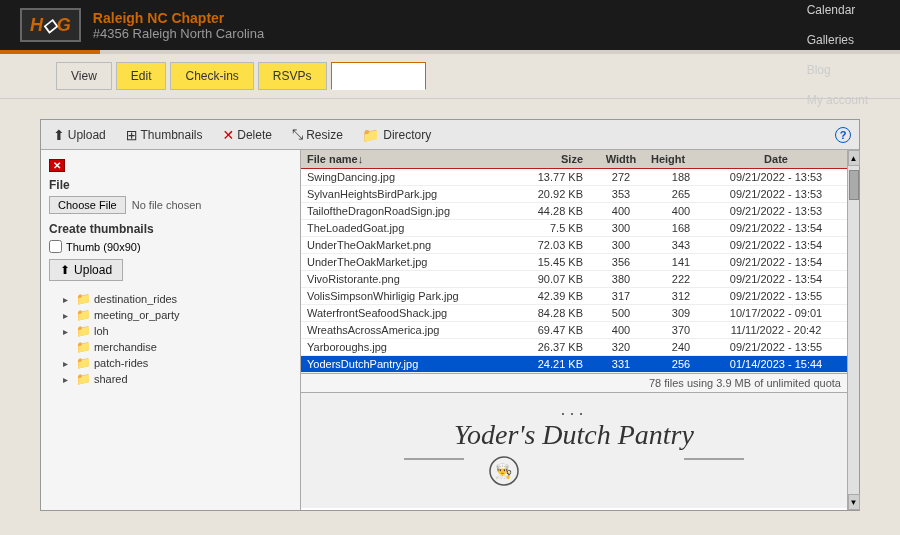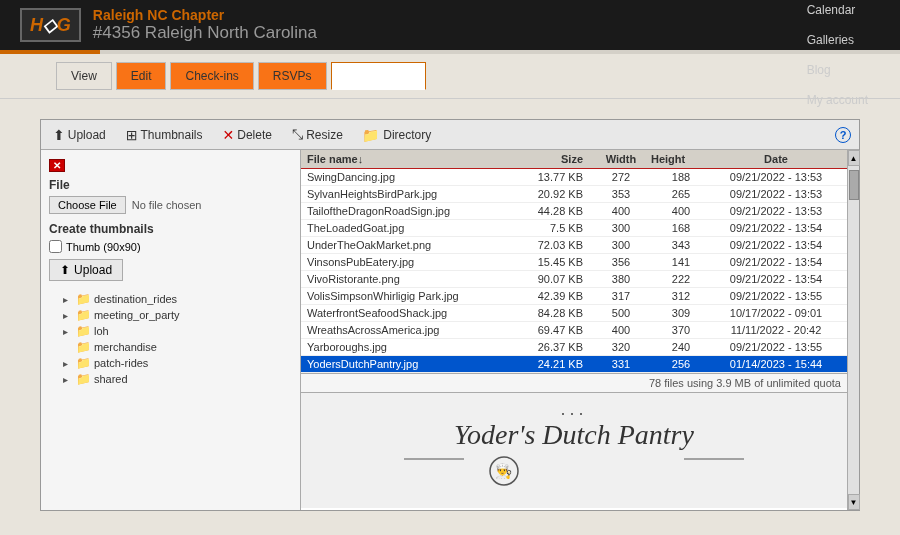--- a/index.html
+++ b/index.html
@@ -4,30 +4,30 @@
   <style>
     * { box-sizing: border-box; margin: 0; padding: 0; }
     body { font-family: Arial, sans-serif; font-size: 12px; background: #d4d0c8; width: 900px; min-height: 535px; overflow-x: hidden; }
 
     
     .header { background: #1a1a1a; display: flex; align-items: center; padding: 0 20px; height: 50px; justify-content: space-between; }
     .header-left { display: flex; align-items: center; gap: 12px; }
     .logo { background: #2a2a2a; border: 2px solid #666; padding: 4px 8px; color: #fff; font-weight: bold; font-size: 18px; font-style: italic; }
     .logo span { color: #cc6600; }
     .site-title { color: #cc6600; font-size: 14px; font-weight: bold; }
-    .site-subtitle { color: #999; font-size: 17px; }
+    .site-subtitle { color: #999; font-size: 13px; }
     .nav { display: flex; gap: 0; flex-direction: column; }
     .nav-item { color: #ccc; padding: 8px 12px; font-size: 12px; cursor: pointer; text-decoration: none; }
 
     
     .orange-bar { height: 4px; background: #cc6600; width: 100px; margin: 0; }
 
     
     .tabs { background: #e8e4dc; padding: 8px 56px; display: flex; gap: 4px; border-bottom: 1px solid #ccc; }
-    .tab { padding: 6px 14px; font-size: 12px; cursor: pointer; border: 1px solid #bbb; background: #f97316; color: #333; }
+    .tab { padding: 6px 14px; font-size: 12px; cursor: pointer; border: 1px solid #bbb; background: #fde047; color: #333; }
     .tab.active { background: #cc6600; color: #fff; border-color: #cc6600; }
     .tab-file-browser { background: #e0ddd8; border: 1px solid #bbb; color: #555; }
 
     
     .main { padding: 20px 40px; background: #e8e4dc; min-height: 460px; }
     .panel { background: #fff; border: 1px solid #999; padding: 0; }
 
     
     .toolbar { background: #e8e8e8; border-bottom: 1px solid #aaa; padding: 4px 8px; display: flex; align-items: center; gap: 12px; }
     .toolbar-btn { display: flex; align-items: center; gap: 3px; cursor: pointer; font-size: 12px; color: #333; padding: 2px 4px; }
@@ -239,21 +239,21 @@
     <div class="col" style="text-align:center;">09/21/2022 - 13:54</div>
   </div>
             <div class="file-row">
     <div class="col">UnderTheOakMarket.png</div>
     <div class="col col-size">72.03 KB</div>
     <div class="col col-w">300</div>
     <div class="col col-h">343</div>
     <div class="col" style="text-align:center;">09/21/2022 - 13:54</div>
   </div>
             <div class="file-row">
-    <div class="col">VinsonsPubEatery.jpg</div>
+    <div class="col">UnderTheOakMarket.jpg</div>
     <div class="col col-size">15.45 KB</div>
     <div class="col col-w">356</div>
     <div class="col col-h">141</div>
     <div class="col" style="text-align:center;">09/21/2022 - 13:54</div>
   </div>
             <div class="file-row">
     <div class="col">VivoRistorante.png</div>
     <div class="col col-size">90.07 KB</div>
     <div class="col col-w">380</div>
     <div class="col col-h">222</div>

